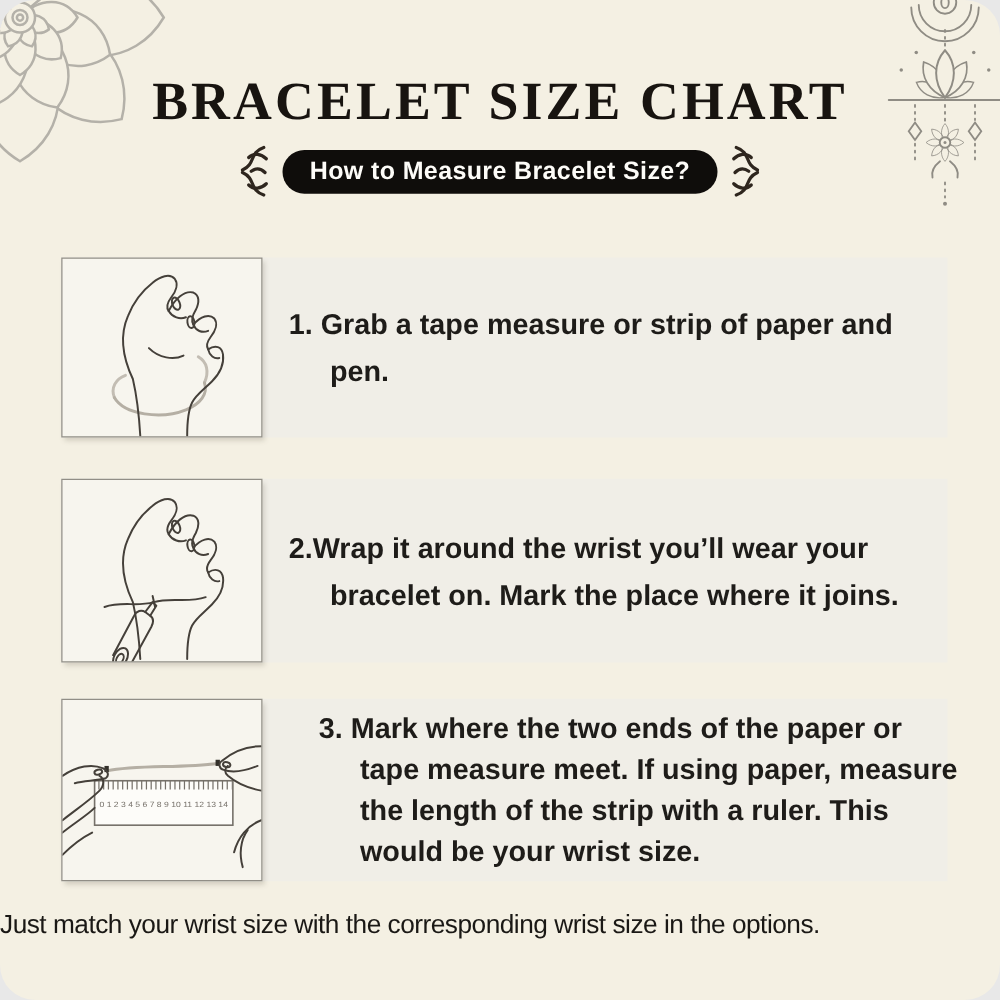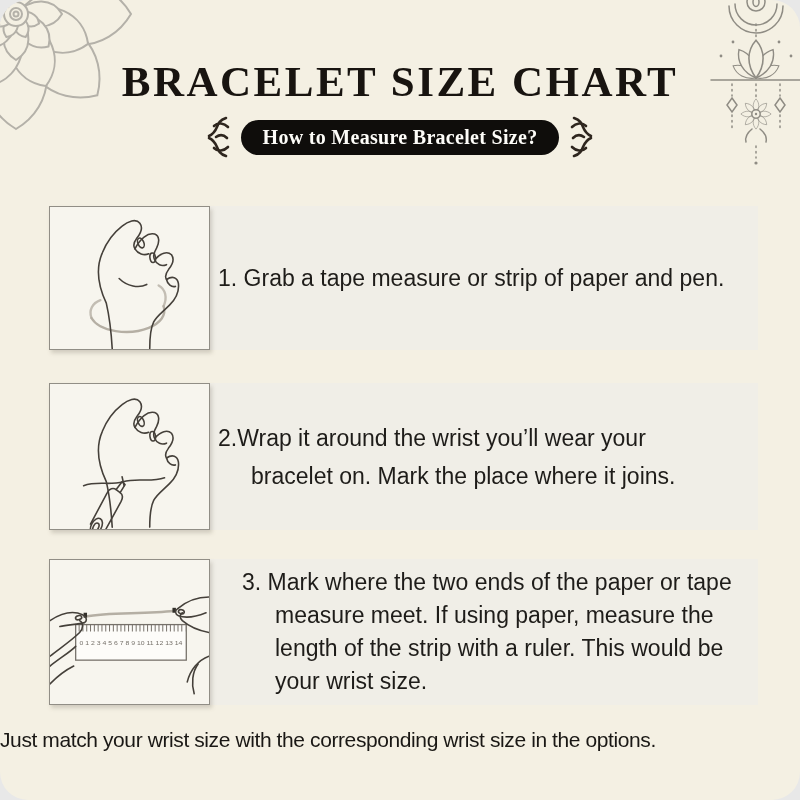--- a/index.html
+++ b/index.html
@@ -10,33 +10,33 @@
   .mand{fill:#f4f0e3;stroke:#b4b1a9;stroke-width:2;}
   .orn{stroke:#8f8c84;fill:none;stroke-width:1.5;stroke-linecap:round;}
   .orn-fill{fill:#f4f0e3;stroke:#8f8c84;stroke-width:1.5;}
   .orn-dot{fill:#8f8c84;stroke:none;}
   
   .title{position:absolute;top:57px;left:0;width:100%;text-align:center;
          font-family:"Liberation Serif",serif;font-weight:bold;font-size:43px;
          letter-spacing:2.5px;color:#181410;}
   .badge-row{position:absolute;top:114px;left:0;width:100%;height:46px;
              display:flex;justify-content:center;align-items:center;gap:10px;}
-  .pill{background:#0f0d0b;color:#fdfcf8;font-family:Liberation Serif, serif;font-weight:bold;
+  .pill{background:#0f0d0b;color:#fdfcf8;font-family:Liberation Sans, sans-serif;font-weight:bold;
         font-size:20px;letter-spacing:.3px;padding:6px 22px;border-radius:22px;white-space:nowrap;}
   .flourish{stroke:#2e261e;fill:none;stroke-width:2.6;stroke-linecap:round;}
   .flip{transform:scaleX(-1);}
   
   .step-row{position:absolute;left:49px;width:709px;background:#f0eee7;display:flex;}
   .row1{top:206px;height:144px;} .row2{top:383px;height:147px;} .row3{top:559px;height:146px;}
   .illus{flex:none;width:161px;background:#f7f5ee;border:1.4px solid #918e86;
          box-sizing:border-box;box-shadow:2px 3px 4px rgba(120,112,98,.28);}
   .illus svg{width:100%;height:100%;display:block;}
   .ink{stroke:#45403a;fill:none;stroke-width:1.6;stroke-linecap:round;stroke-linejoin:round;}
   .tape{stroke:#b5afa4;fill:none;stroke-width:2.4;stroke-linecap:round;}
-  .step-body{flex:1;display:flex;align-items:center;padding-left:8px;}
+  .step-body{flex:1;display:flex;align-items:center;padding-left:21px;font-weight:bold;}
   .step-text{width:480px;padding-left:33px;text-indent:-33px;font-size:23px;line-height:38px;}
   .row3 .step-text{line-height:33px;margin-left:24px;}
   
   .footer{position:absolute;top:728px;left:0;width:100%;text-align:left;
           font-size:21px;letter-spacing:-0.4px;color:#1a1815;}
 </style>
 </head>
 <body>
 
 <div id="canvas">

